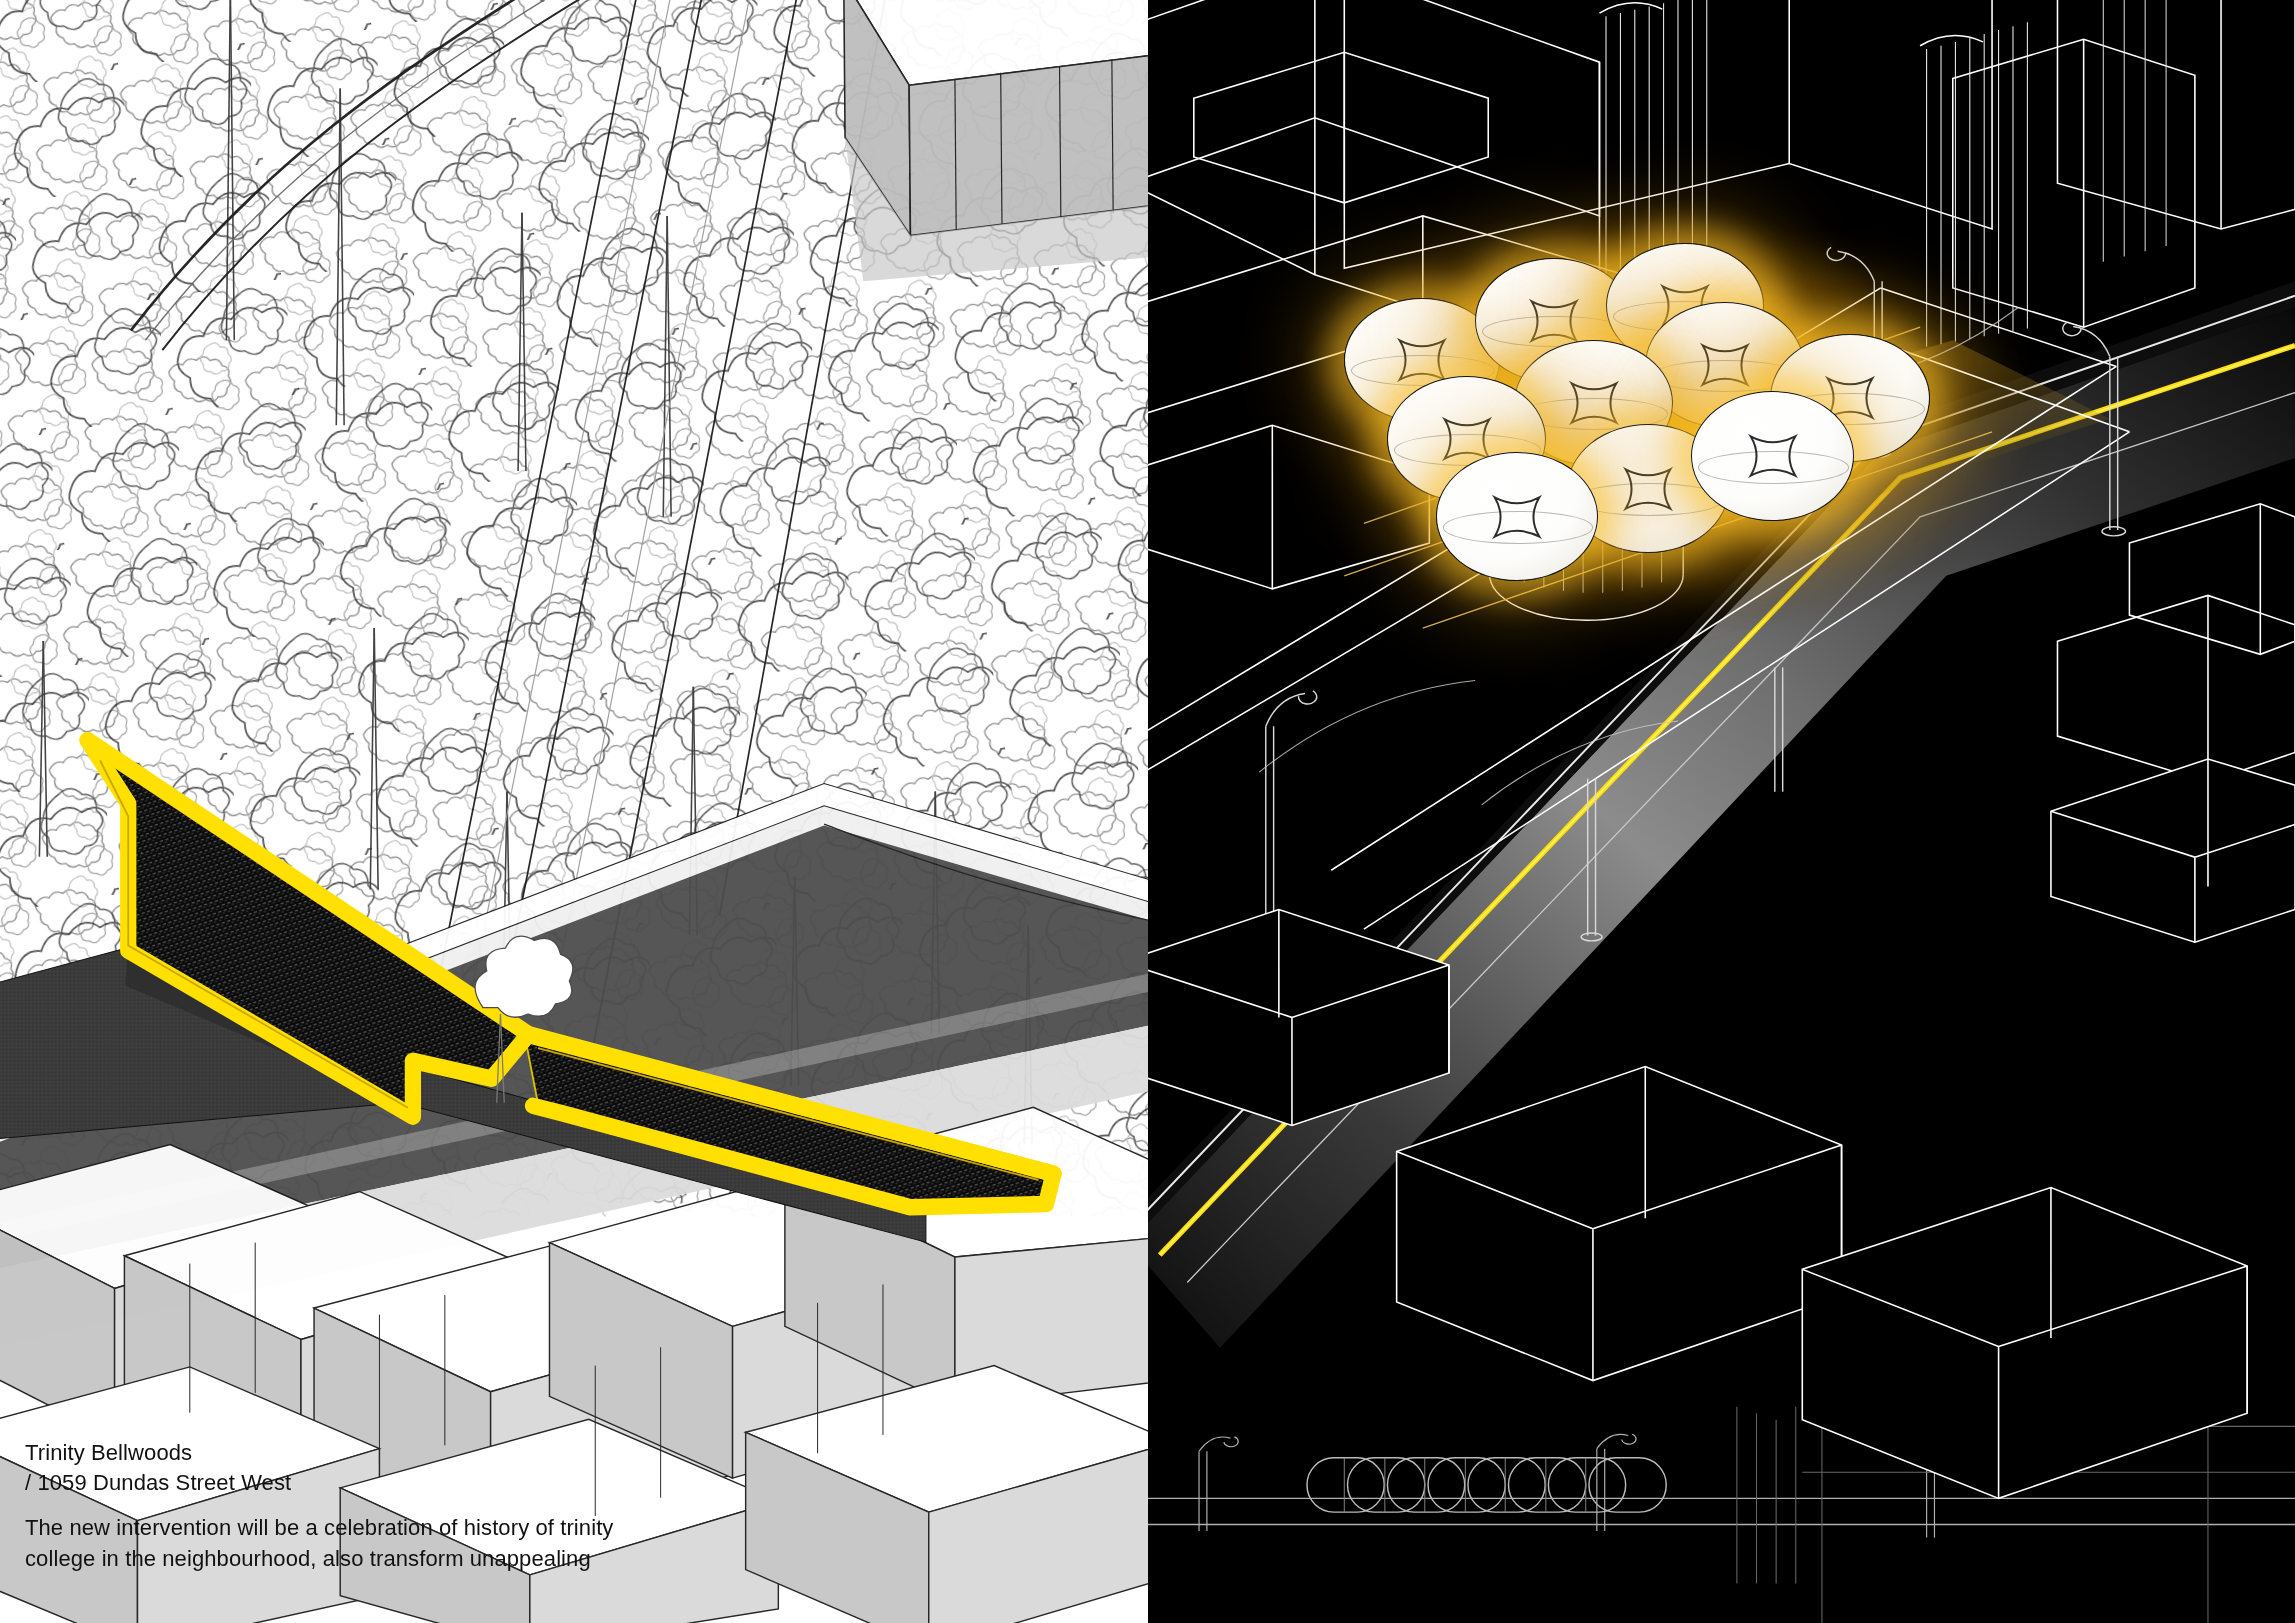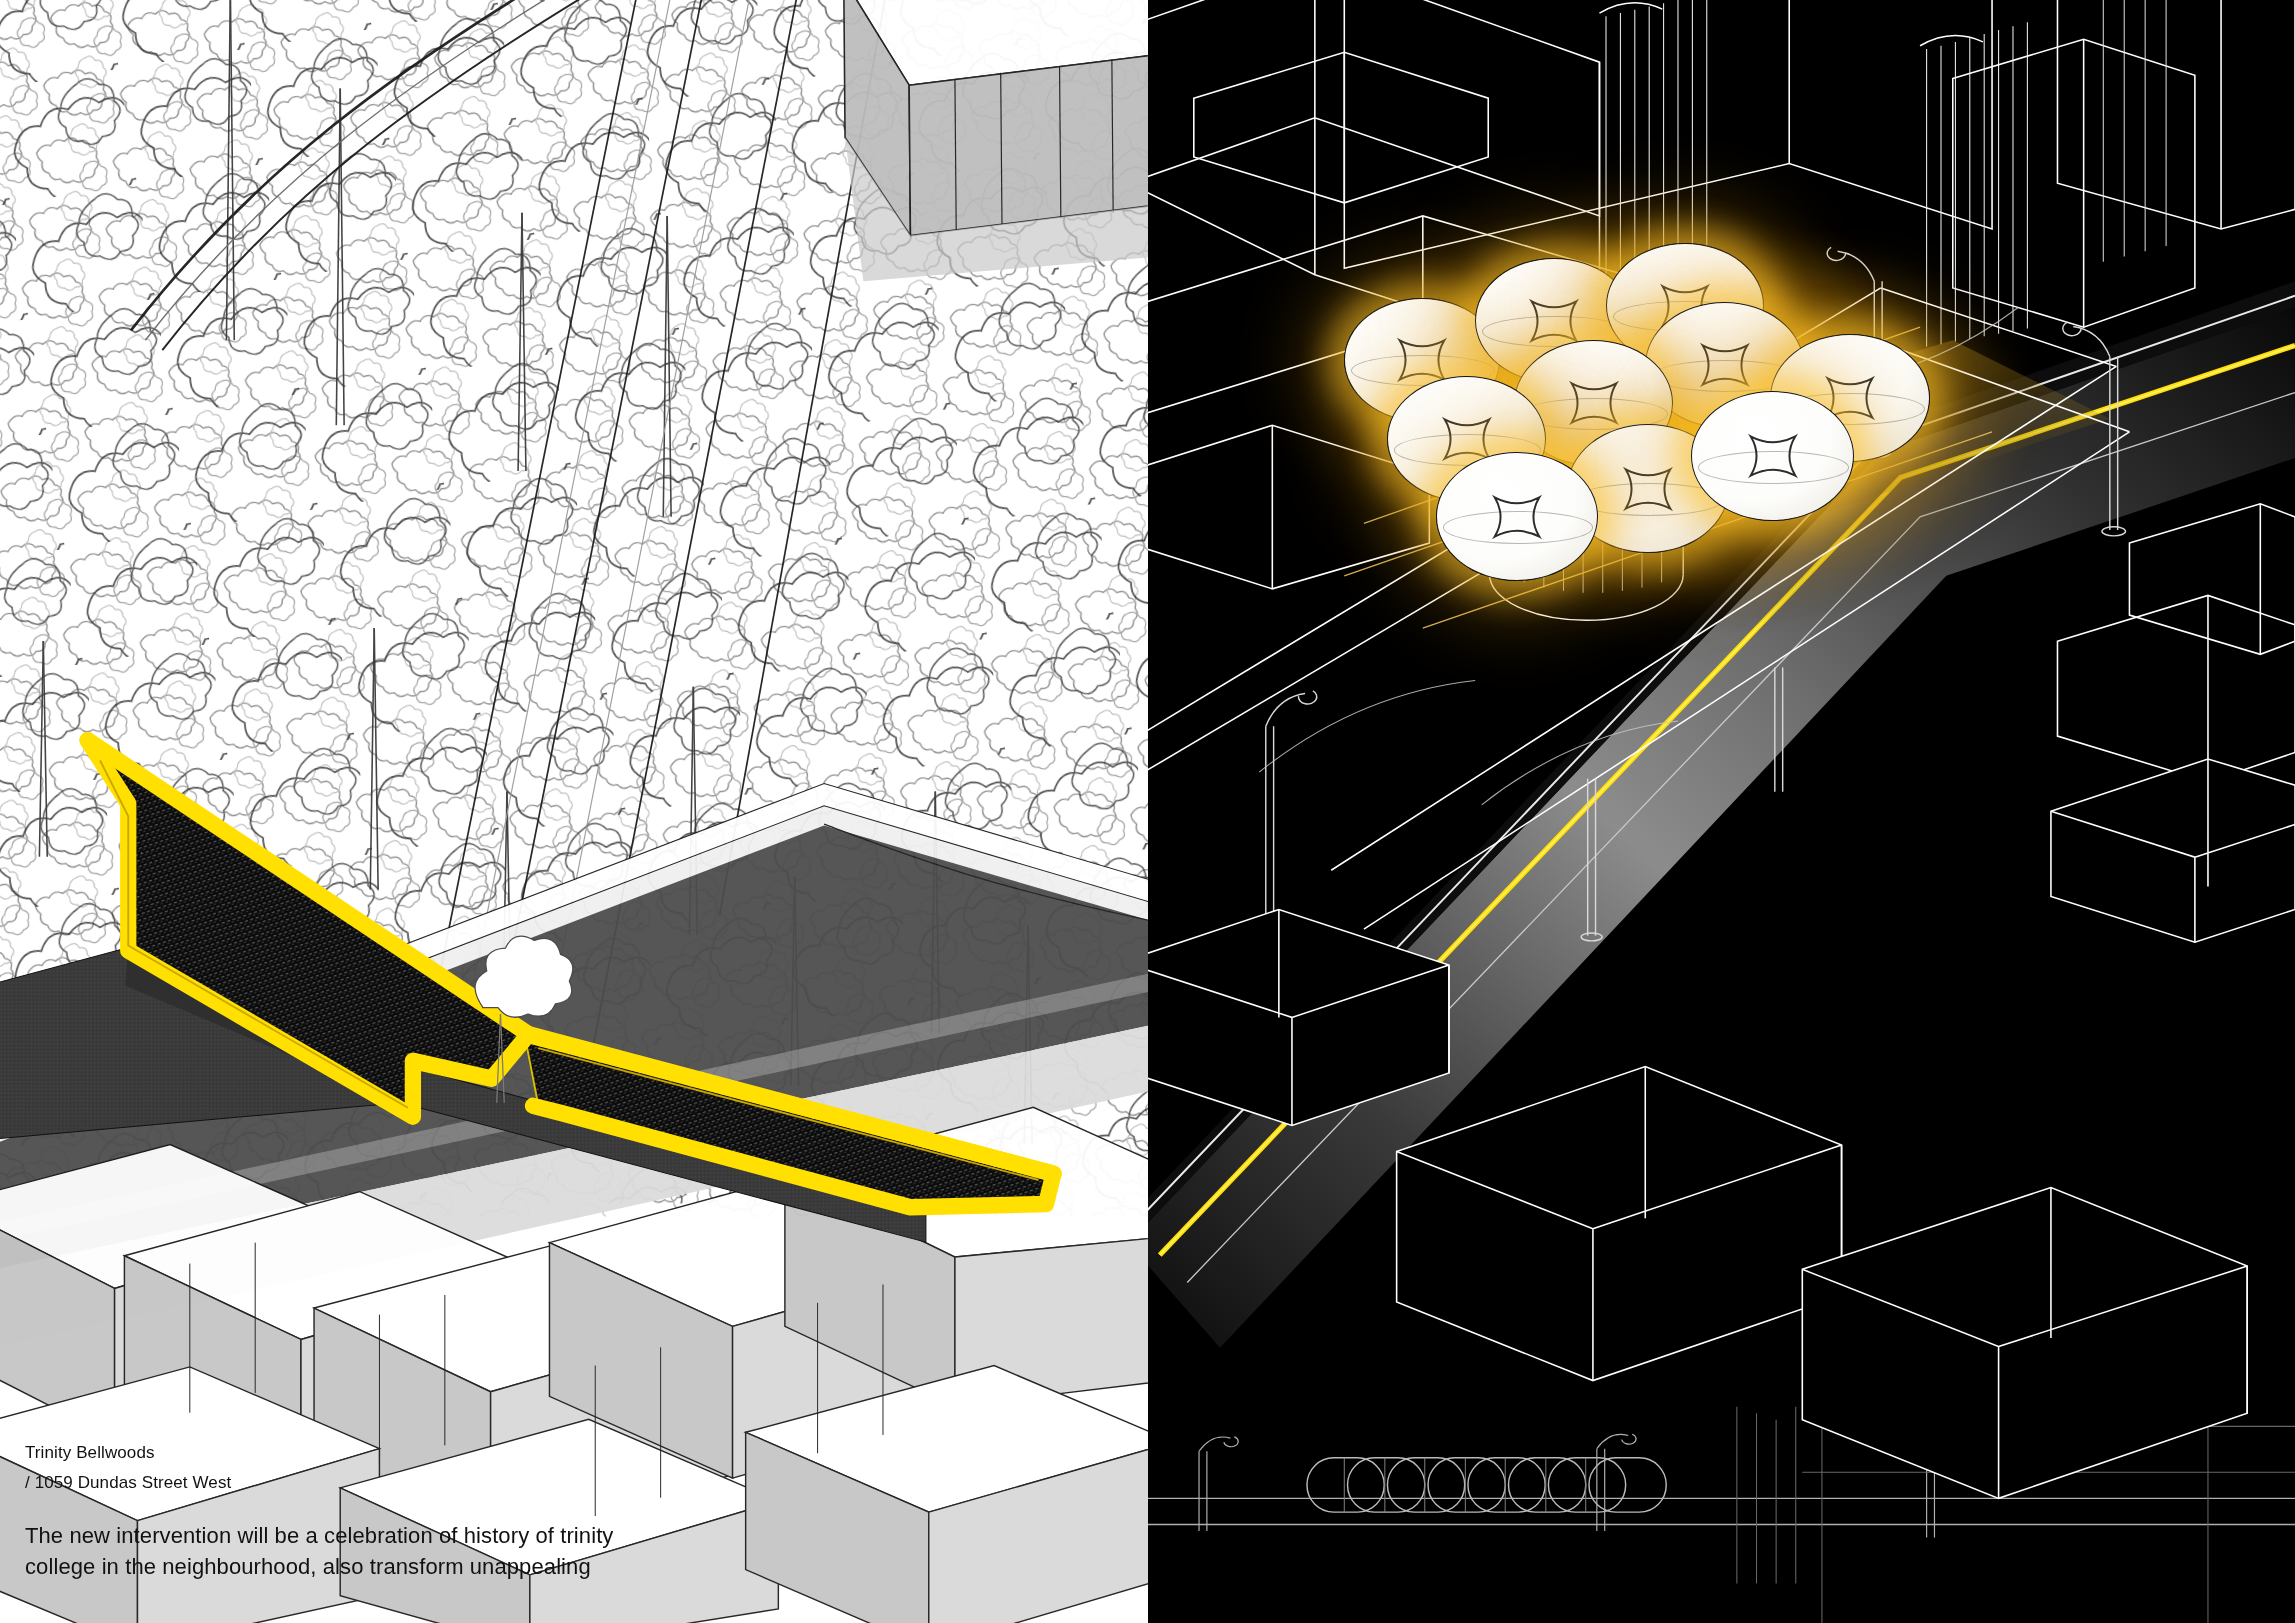--- a/index.html
+++ b/index.html
@@ -20,24 +20,24 @@
     position:absolute;border-radius:50%;
     background:radial-gradient(ellipse at 38% 32%, #ffffff 0%, #fdfdfb 55%, #f2f0ea 78%, #e6e3d9 100%);
     border:1.4px solid #141414;
     box-shadow:0 0 30px 17px rgba(255,196,40,.55), 0 0 72px 39px rgba(214,150,20,.30);
   }
   .lantern .star{position:absolute;left:50%;top:50%;transform:translate(-50%,-50%);}
   .lantern .eq{position:absolute;left:4%;top:46%;width:92%;height:24%;border:0.9px solid rgba(80,80,80,.40);border-radius:50%;}
 
   
   .cap{position:absolute;font-family:"Liberation Sans",sans-serif;}
-  .cap .ttl{font-size:17px;line-height:30px;letter-spacing:0.1px;}
+  .cap .ttl{font-size:22px;line-height:30px;letter-spacing:0.1px;}
   .cap .body{font-size:22px;line-height:31px;letter-spacing:0.1px;}
   #cap-left{left:25px;top:1438px;color:#111;}
-  #cap-left .body{margin-top:22px;}
+  #cap-left .body{margin-top:14px;}
   .cap .blk2{display:block;white-space:pre;}
 </style>
 </head>
 <body>
 
 <div id="board">
 
   <div class="panel" id="panel-left">
 
     <svg class="canopy-tex" viewBox="0 0 1835 2561" preserveAspectRatio="none">

